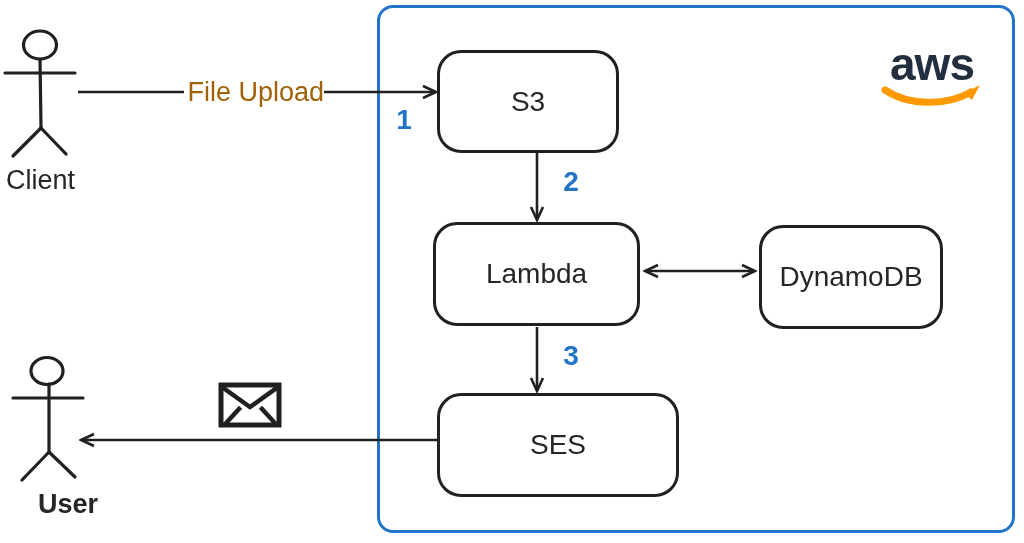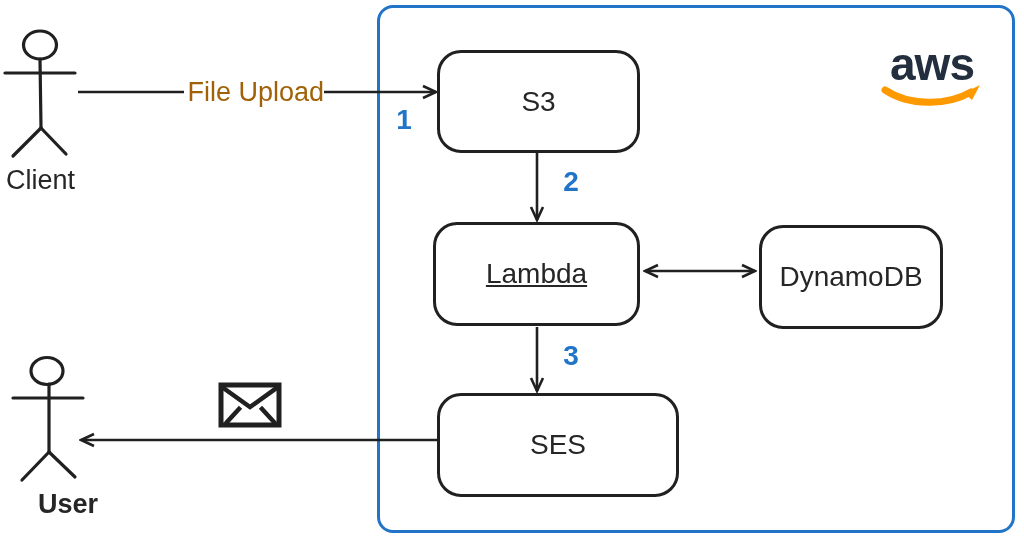--- a/index.html
+++ b/index.html
@@ -21,22 +21,22 @@
     border:3px solid var(--accent-blue,#2174c8);border-radius:16px;
     background:transparent;
   }
   .overlay{position:absolute;left:0;top:0;width:1024px;height:543px;}
   .ink{stroke:var(--stroke-dark,#202020);fill:none;}
   .node{
     position:absolute;display:flex;align-items:center;justify-content:center;
     background:#fff;border:3px solid var(--stroke-dark,#202020);border-radius:24px;
     font-size:28px;color:#262626;
   }
-  .node-s3{left:437px;top:50px;width:203px;height:103px;text-align:right;}
-  .node-lambda{left:433px;top:222px;width:207px;height:104px;text-decoration:underline;}
+  .node-s3{left:437px;top:50px;width:182px;height:103px;text-align:right;}
+  .node-lambda{left:433px;top:222px;width:207px;height:104px;}
   .node-dynamodb{left:759px;top:225px;width:184px;height:104px;}
   .node-ses{left:437px;top:393px;width:242px;height:104px;}
   .edge-label{
     position:absolute;left:184px;top:75px;width:140px;height:34px;
     background:#fff;text-align:right;line-height:34px;
     font-size:27px;color:#a16207;
   }
   .step{
     position:absolute;width:26px;text-align:center;
     font-size:28px;font-weight:600;color:var(--accent-blue,#2174c8);

